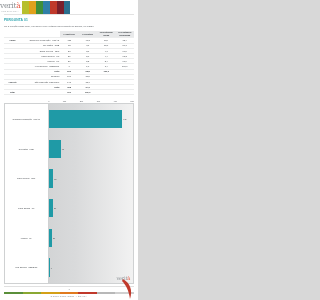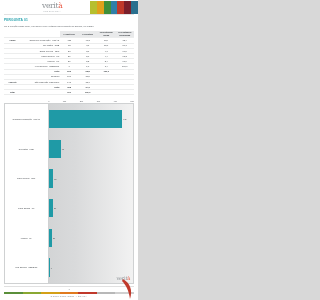--- a/index.html
+++ b/index.html
@@ -17,23 +17,22 @@
     flex-direction: column;
   }
 
   
   .header {
     position: relative;
     height: 14px;
     background: #ffffff;
     display: flex;
     align-items: center;
-    justify-content: space-between;
-    flex: 0 0 auto;
-    padding-left: 42px;
+    justify-content: flex-start;
+    flex: 0 0 auto;
   }
   .brand {
     display: flex;
     flex-direction: column;
     align-items: center;
     margin-right: 2px;
   }
   .brand-word {
     font-family: "DejaVu Serif", serif;
     font-size: 7.5px;

